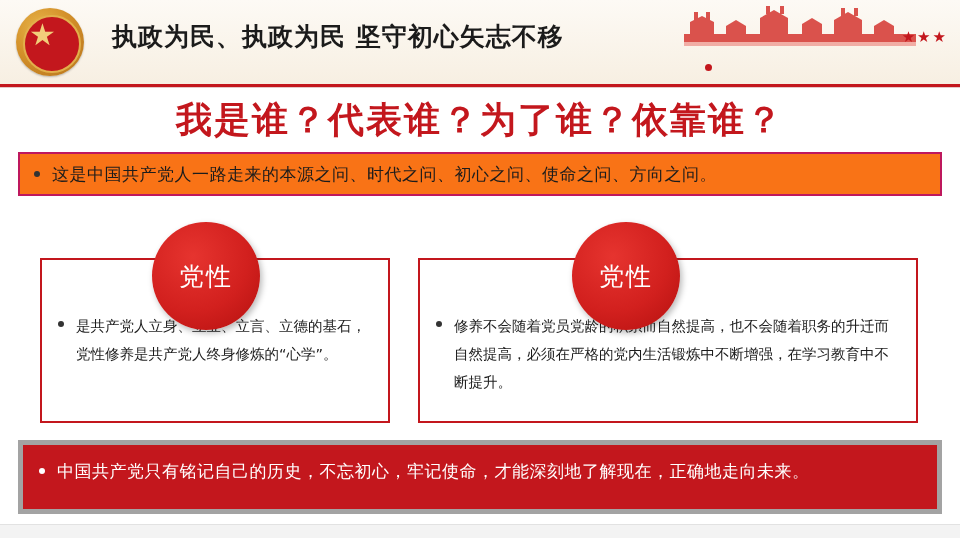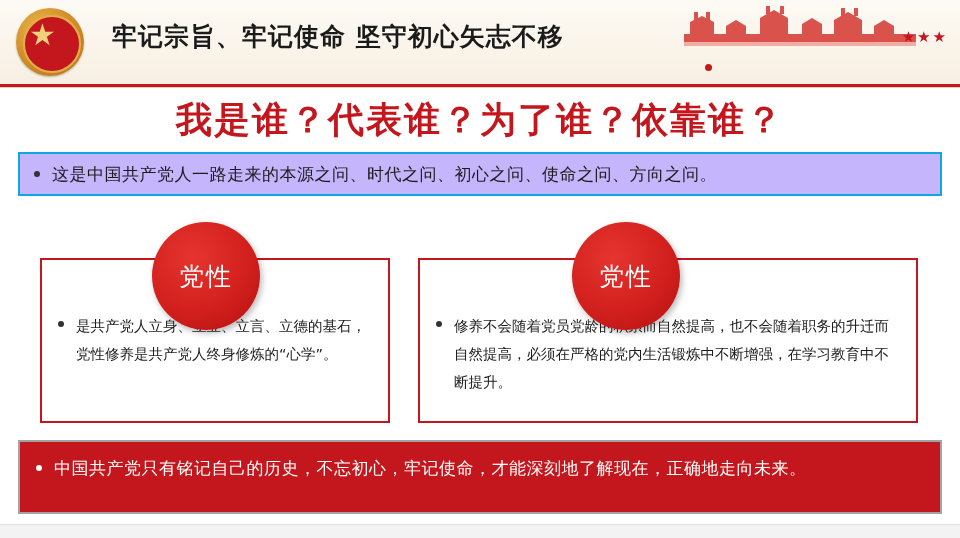--- a/index.html
+++ b/index.html
@@ -145,23 +145,23 @@
     font-family: "DejaVu Serif", serif;
   }
 
   
   .statement-box {
     position: absolute;
     left: 18px;
     top: 152px;
     width: 924px;
     height: 44px;
-    border: 2px solid #0ea5e9;
+    border: 2px solid #be185d;
     box-sizing: border-box;
-    background: #c4b5fd;
+    background: #f97316;
   }
   .statement-row {
     display: flex;
     align-items: center;
     height: 100%;
     padding-left: 14px;
   }
   .bullet-dot {
     width: 6px;
     height: 6px;
@@ -235,21 +235,21 @@
   .circle-right { left: 572px; top: 222px; }
 
   
   .bottom-band {
     position: absolute;
     left: 18px;
     top: 440px;
     width: 924px;
     height: 74px;
     background: #c3171d;
-    border: 2px solid #a3a3a3;
+    border: 5px solid #a3a3a3;
     box-sizing: border-box;
   }
   .bottom-row {
     display: flex;
     padding: 12px 20px 0 16px;
   }
   .bottom-bullet {
     width: 6px; height: 6px;
     border-radius: 50%;
     background: #ffffff;
@@ -283,21 +283,21 @@
 
   <div class="header">
     <div class="header-band"></div>
 
     <div class="emblem">
       <div class="emblem-circle"></div>
       <div class="emblem-inner"></div>
       <div class="emblem-mark">★</div>
     </div>
 
-    <div class="header-title">牢记宗旨、牢记使命 坚守初心矢志不移</div>
+    <div class="header-title">执政为民、执政为民 坚守初心矢志不移</div>
 
     <div class="gw-art">
       <svg width="248" height="50" viewBox="0 0 248 50">
         <g fill="#d8453f" opacity="0.92">
           <rect x="8" y="30" width="232" height="8"></rect>
           <path d="M14 30 L14 18 L26 12 L38 18 L38 30 Z"></path>
           <path d="M50 30 L50 22 L60 16 L70 22 L70 30 Z"></path>
           <path d="M84 30 L84 14 L98 6 L112 14 L112 30 Z"></path>
           <path d="M126 30 L126 20 L136 14 L146 20 L146 30 Z"></path>
           <path d="M158 30 L158 16 L172 8 L186 16 L186 30 Z"></path>

